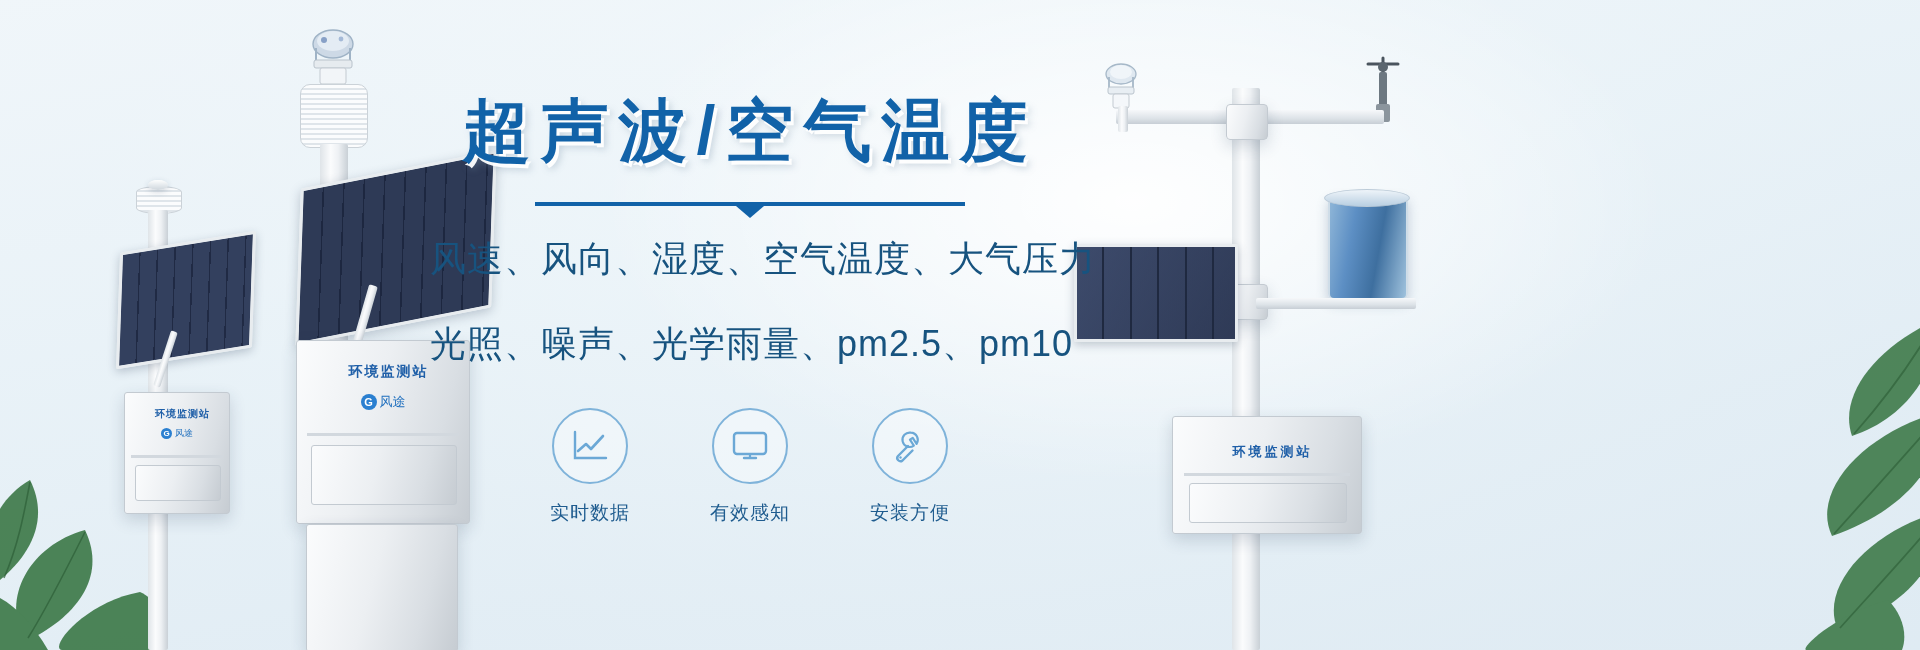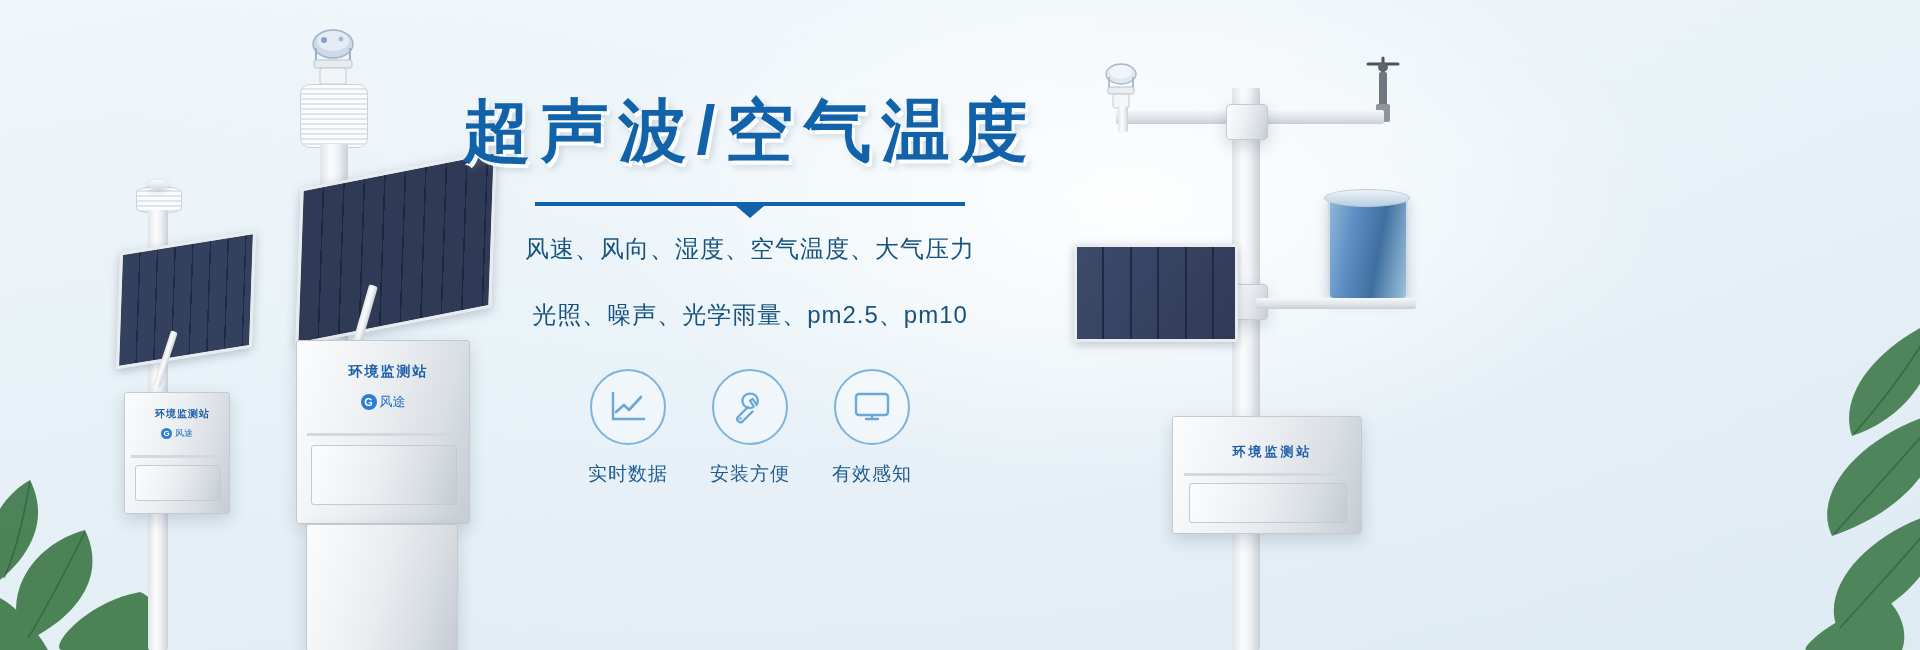--- a/index.html
+++ b/index.html
@@ -80,26 +80,26 @@
   }
   .divider{
     position:relative;width:430px;margin:38px auto 0;height:4px;background:#1162a8;
   }
   .divider:after{
     content:"";position:absolute;left:50%;top:4px;transform:translateX(-50%);
     width:0;height:0;border-left:14px solid transparent;border-right:14px solid transparent;
     border-top:12px solid #1162a8;
   }
   .sub{
-    margin:24px 0 0;font-size:24px;line-height:1.62;color:#17537f;
+    margin:24px 0 0;font-size:36px;line-height:1.62;color:#17537f;
     letter-spacing:1px;white-space:nowrap;font-weight:400;
   }
 
   .features{
-    display:flex;justify-content:center;gap:36px;margin-top:34px;
+    display:flex;justify-content:center;gap:74px;margin-top:34px;
   }
   .feature{width:86px;text-align:center;}
   .fcircle{
     width:72px;height:72px;border-radius:50%;border:2px solid #7fb3da;
     margin:0 auto;display:flex;align-items:center;justify-content:center;
     background:rgba(255,255,255,.35);
   }
   .flabel{margin-top:16px;font-size:19px;color:#1f5c8f;letter-spacing:1px;white-space:nowrap;}
 
   
@@ -193,45 +193,45 @@
       <div class="feature">
         <div class="fcircle">
           <svg width="38" height="34" viewBox="0 0 38 34">
             <path d="M4 3 L4 29 L35 29" stroke="#6ba8d6" stroke-width="2.4" fill="none" stroke-linecap="round"></path>
             <path d="M7 22 L15 15 L20 20 L32 7" stroke="#6ba8d6" stroke-width="2.6" fill="none" stroke-linecap="round" stroke-linejoin="round"></path>
           </svg>
         </div>
         <div class="flabel">实时数据</div>
       </div>
 
+
+      <div class="feature">
+        <div class="fcircle">
+          <svg width="38" height="32" viewBox="0 0 38 32">
+            <rect x="3" y="3" width="32" height="21" rx="3" stroke="#6ba8d6" stroke-width="2.4" fill="none"></rect>
+            <path d="M13 28 L25 28" stroke="#6ba8d6" stroke-width="2.4" stroke-linecap="round"></path>
+            <path d="M19 24 L19 28" stroke="#6ba8d6" stroke-width="2.2"></path>
+          </svg>
+        </div>
+        <div class="flabel">有效感知</div>
+      </div>
 
       <div class="feature">
         <div class="fcircle">
           <svg width="38" height="38" viewBox="0 0 38 38">
             <g stroke="#6ba8d6" fill="none" stroke-width="2.4" stroke-linecap="round" stroke-linejoin="round">
               <path d="M25 6 a8 8 0 1 0 6.2 13.4 l-5.6-5.6 2.6-2.6 5.6 5.6 A8 8 0 0 0 25 6 Z" transform="translate(-4,-1) scale(0.9) rotate(12 19 14)"></path>
               <path d="M17 19 L7 29 a3.2 3.2 0 0 0 4.5 4.5 L21.5 23.5"></path>
               <circle cx="9.5" cy="30.5" r="1.2" fill="#6ba8d6" stroke="none"></circle>
             </g>
           </svg>
         </div>
         <div class="flabel">安装方便</div>
       </div>
 
-      <div class="feature">
-        <div class="fcircle">
-          <svg width="38" height="32" viewBox="0 0 38 32">
-            <rect x="3" y="3" width="32" height="21" rx="3" stroke="#6ba8d6" stroke-width="2.4" fill="none"></rect>
-            <path d="M13 28 L25 28" stroke="#6ba8d6" stroke-width="2.4" stroke-linecap="round"></path>
-            <path d="M19 24 L19 28" stroke="#6ba8d6" stroke-width="2.2"></path>
-          </svg>
-        </div>
-        <div class="flabel">有效感知</div>
-      </div>
-
     </div>
   </div>
 
   <div class="rig" style="left:1060px;top:48px;width:400px;height:602px;">
 
     <svg style="position:absolute;left:34px;top:12px;" width="54" height="54" viewBox="0 0 54 54">
       <ellipse cx="27" cy="14" rx="15" ry="10" fill="#dfe8f0" stroke="#a6b8c8" stroke-width="1.3"></ellipse>
       <ellipse cx="27" cy="12" rx="11" ry="7" fill="#f0f5f9"></ellipse>
       <path d="M15 17 L15 28 M39 17 L39 28" stroke="#a6b8c8" stroke-width="1.8"></path>
       <rect x="14" y="27" width="26" height="7" rx="2" fill="#e8eef3" stroke="#bac4cd" stroke-width="1"></rect>

